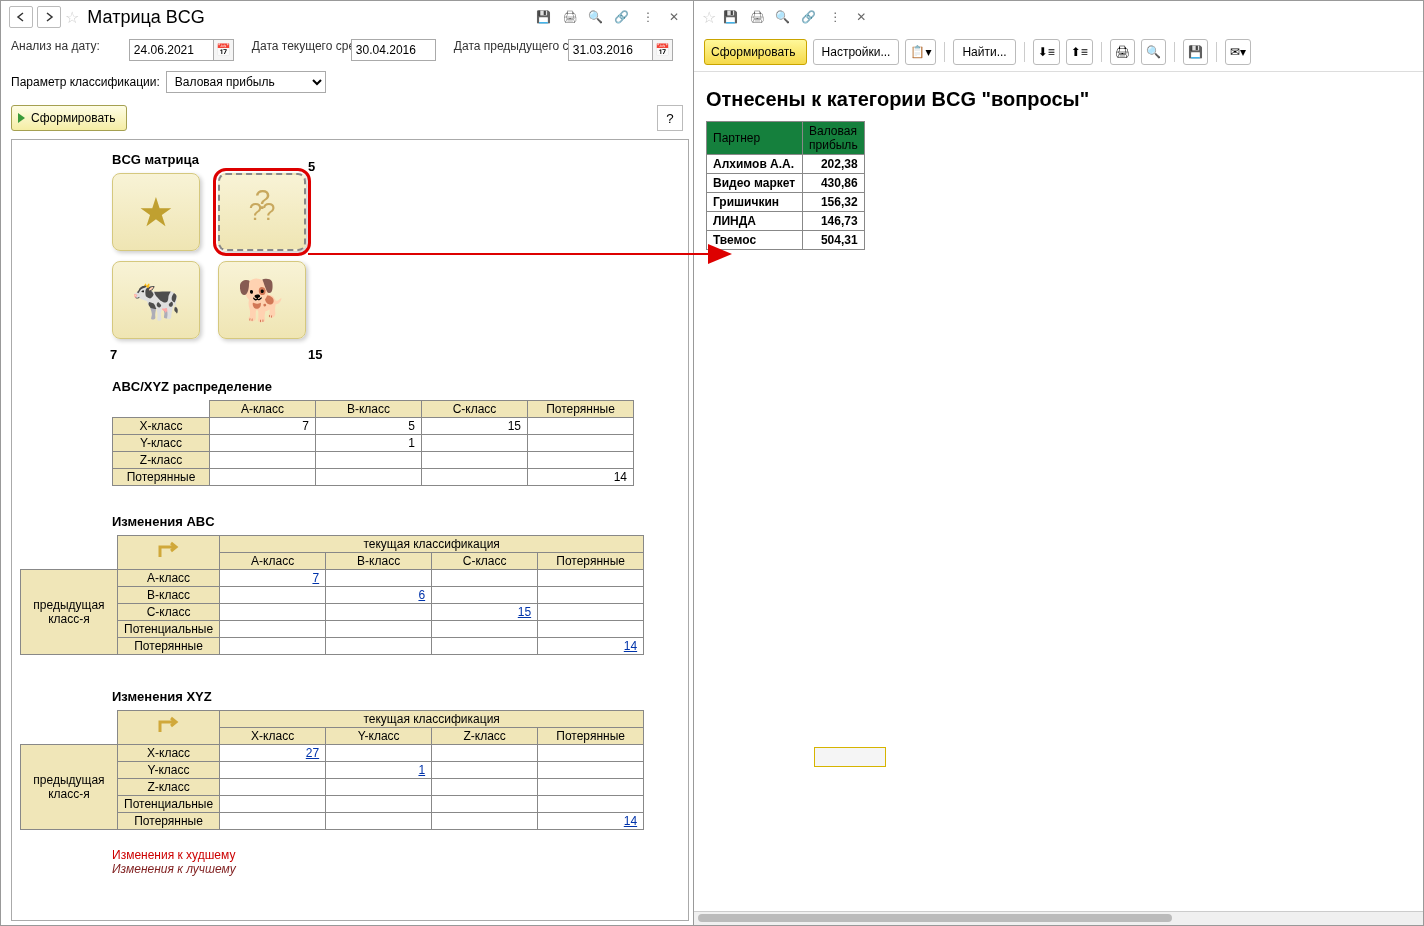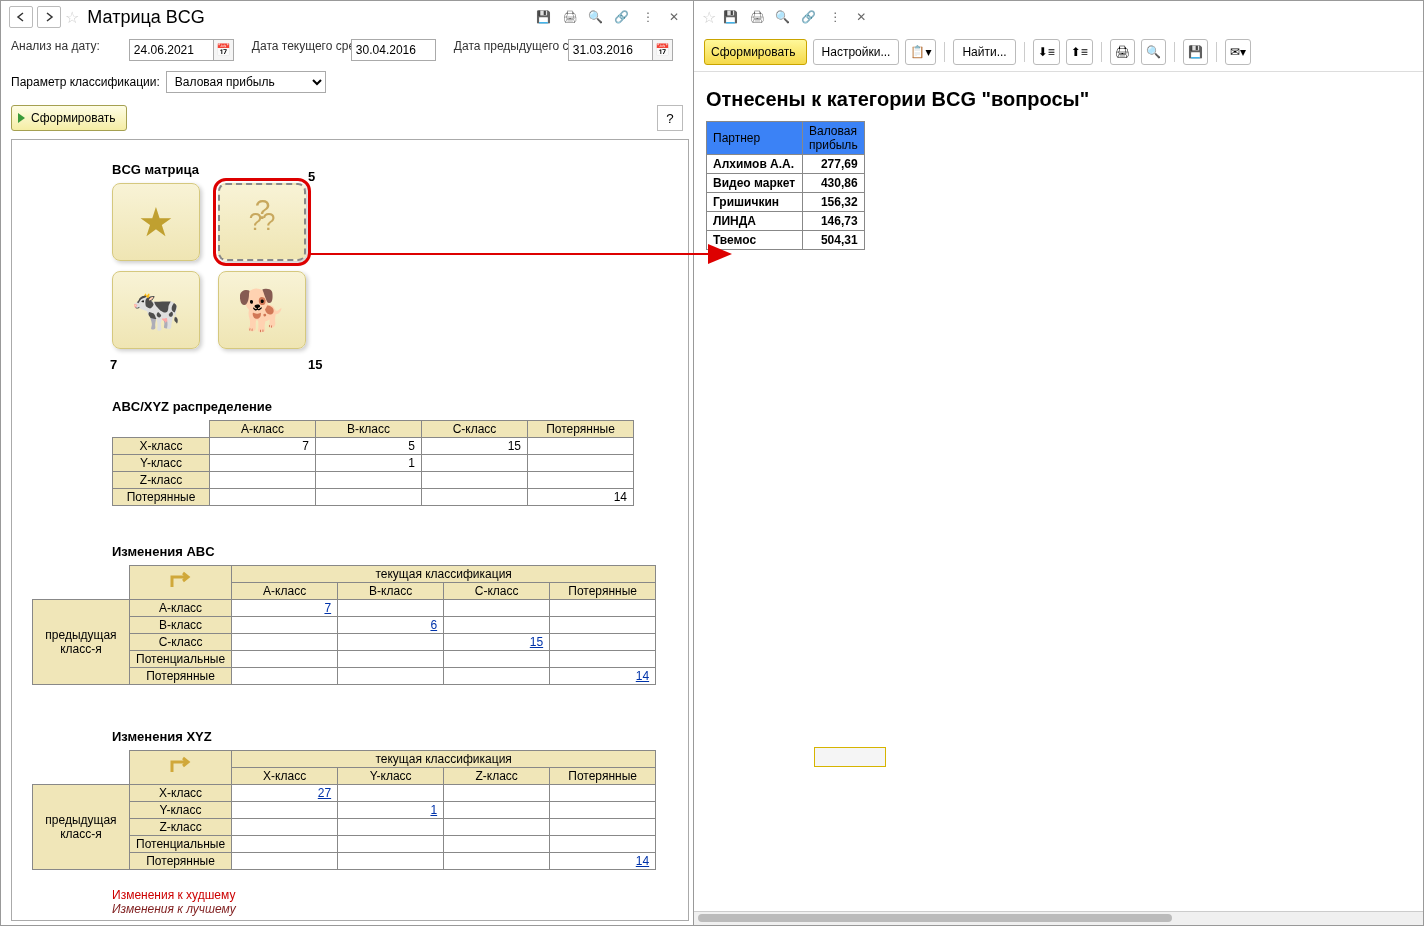--- a/index.html
+++ b/index.html
@@ -147,21 +147,21 @@
     flex: 1;
     margin: 0 4px 4px 10px;
     border: 1px solid #aaa;
     overflow-y: scroll;
     overflow-x: hidden;
     position: relative;
     padding: 6px 0 10px 0;
   }
   .section-title {
     font-weight: bold;
-    margin: 16px 0 6px 100px;
+    margin: 6px 0 6px 100px;
     font-size: 13px;
   }
   .bcg-grid {
     margin-left: 100px;
     position: relative;
     width: 220px;
   }
   .bcg-row {
     display: flex;
     gap: 18px;
@@ -185,21 +185,21 @@
     outline-offset: 2px;
     border: 2px dashed #888;
   }
   .bcg-num {
     position: absolute;
     font-size: 13px;
     font-weight: bold;
   }
   .tbl {
     border-collapse: collapse;
-    margin-left: 20px;
+    margin-left: 8px;
   }
   .tbl th, .tbl td {
     border: 1px solid #888;
     padding: 1px 6px;
     font-size: 12px;
     height: 17px;
     font-weight: normal;
   }
   .tbl th {
     background: #f0e6b8;
@@ -267,21 +267,21 @@
   .data-table {
     border-collapse: collapse;
   }
   .data-table th, .data-table td {
     border: 1px solid #888;
     padding: 2px 6px;
     font-size: 12px;
     font-weight: bold;
   }
   .data-table th {
-    background: #3b82f6;
+    background: #15803d;
     font-weight: normal;
     text-align: left;
   }
   .data-table td.num { text-align: right; }
   .yellow-box {
     position: absolute;
     top: 675px;
     left: 120px;
     width: 72px;
     height: 20px;
@@ -598,21 +598,21 @@
   <div class="right-body">
     <h2>Отнесены к категории BCG "вопросы"</h2>
     <table class="data-table" id="tbl-right">
         <tbody>
           <tr>
             <th style="width:96px">Партнер</th>
             <th style="width:60px">Валовая прибыль</th>
           </tr>
           <tr>
             <td>Алхимов А.А.</td>
-            <td class="num">277,69</td>
+            <td class="num">202,38</td>
           </tr>
           <tr>
             <td>Видео маркет</td>
             <td class="num">430,86</td>
           </tr>
           <tr>
             <td>Гришичкин</td>
             <td class="num">156,32</td>
           </tr>
           <tr>

